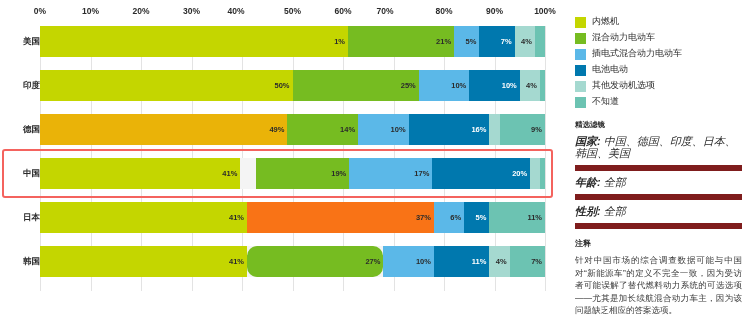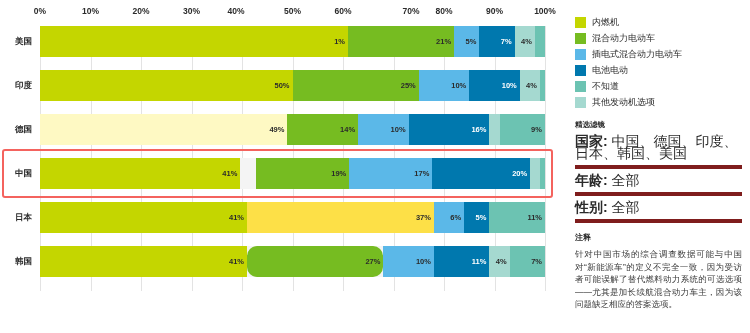--- a/index.html
+++ b/index.html
@@ -52,21 +52,21 @@
   .row {
     position: relative;
     display: flex;
     align-items: center;
     height: 31px;
     margin-bottom: 13px;
   }
   .row-label {
     width: 40px;
     text-align: right;
-    padding-right: 8px;
+    padding-right: 0;
     font-size: 8.5px;
     font-weight: bold;
     color: #2b2b2b;
     flex: 0 0 40px;
   }
   .bar {
     position: relative;
     height: 31px;
     width: 505px;
     display: flex;
@@ -100,21 +100,21 @@
     pointer-events: none;
   }
 
   
   .sidebar {
     width: 182px; height: 333px;
     padding: 16px 8px 0 6px;
     background: #ffffff;
     border-left: 1px solid #ffffff;
   }
-  .legend { margin-bottom: 12px; }
+  .legend { margin-bottom: 12px; font-family: Liberation Mono, monospace; }
   .legend-item {
     display: flex; align-items: center;
     margin-bottom: 4px;
     height: 12px;
   }
   .swatch {
     width: 11px; height: 11px;
     flex: 0 0 11px;
     margin-right: 6px;
   }
@@ -124,25 +124,26 @@
     line-height: 11px;
     white-space: nowrap;
   }
   .filters-title {
     font-size: 7.5px;
     font-weight: bold;
     color: #2b2b2b;
     margin: 8px 0 5px 0;
   }
   .filter-row {
-    font-size: 14px;
+    font-size: 11px;
     color: #2b2b2b;
     line-height: 12px;
     padding: 5px 0 6px 0;
-    border-bottom: 4px solid #7f1d1d;
+    border-bottom: 6px solid #7f1d1d;
+    font-style: italic;
   }
   .filter-row:first-of-type { padding-top: 0; }
   .filter-key { font-weight: bold; }
   .notes-title {
     font-size: 8px;
     font-weight: bold;
     color: #2b2b2b;
     margin: 9px 0 5px 0;
   }
   .notes-body {
@@ -159,21 +160,21 @@
 
   <div class="chart-area">
     <div class="axis" id="axis">
         <div class="axis-tick" style="left: 40px;">0%</div>
         <div class="axis-tick" style="left: 90.5px;">10%</div>
         <div class="axis-tick" style="left: 141px;">20%</div>
         <div class="axis-tick" style="left: 191.5px;">30%</div>
         <div class="axis-tick" style="left: 236px;">40%</div>
         <div class="axis-tick" style="left: 292.5px;">50%</div>
         <div class="axis-tick" style="left: 343px;">60%</div>
-        <div class="axis-tick" style="left: 411px; text-align: center;">70%</div>
+        <div class="axis-tick" style="left: 385px; text-align: center;">70%</div>
         <div class="axis-tick" style="left: 444px;">80%</div>
         <div class="axis-tick" style="left: 494.5px;">90%</div>
         <div class="axis-tick" style="left: 545px;">100%</div>
       </div>
     <div class="plot">
       <div class="gridlines" id="gridlines">
           <div class="gridline" style="left: 0px;"></div>
           <div class="gridline" style="left: 50.5px;"></div>
           <div class="gridline" style="left: 101px;"></div>
           <div class="gridline" style="left: 151.5px;"></div>
@@ -227,21 +228,21 @@
               <div class="seg" style="width: 20.2px; background: rgb(165, 217, 208); color: rgb(43, 43, 43);">
                 <span>4%</span>
               </div>
               <div class="seg" style="width: 5.05px; background: rgb(108, 195, 178); color: rgb(43, 43, 43);"></div>
             </div>
           </div>
           <div class="band" style="top: 88px;"></div>
           <div class="row">
             <div class="row-label">德国</div>
             <div class="bar">
-              <div class="seg" style="width: 247.45px; background: #fef9c3; color: rgb(43, 43, 43);">
+              <div class="seg" style="width: 247.45px; background: #eab308; color: rgb(43, 43, 43);">
                 <span>49%</span>
               </div>
               <div class="seg" style="width: 70.7px; background: rgb(118, 188, 33); color: rgb(43, 43, 43);">
                 <span>14%</span>
               </div>
               <div class="seg" style="width: 50.5px; background: rgb(91, 184, 232); color: rgb(43, 43, 43);">
                 <span>10%</span>
               </div>
               <div class="seg" style="width: 80.8px; background: rgb(0, 120, 174); color: rgb(255, 255, 255); padding-left: 35px;">
                 <span>16%</span>
@@ -272,21 +273,21 @@
               <div class="seg" style="width: 5.05px; background: rgb(108, 195, 178); color: rgb(43, 43, 43);"></div>
             </div>
           </div>
           <div class="band" style="top: 176px;"></div>
           <div class="row">
             <div class="row-label">日本</div>
             <div class="bar">
               <div class="seg" style="width: 207.05px; background: rgb(196, 214, 0); color: rgb(43, 43, 43);">
                 <span>41%</span>
               </div>
-              <div class="seg" style="width: 186.85px; background: #fde047; color: rgb(43, 43, 43);">
+              <div class="seg" style="width: 186.85px; background: #f97316; color: rgb(43, 43, 43);">
                 <span>37%</span>
               </div>
               <div class="seg" style="width: 30.3px; background: rgb(91, 184, 232); color: rgb(43, 43, 43);">
                 <span>6%</span>
               </div>
               <div class="seg" style="width: 25.25px; background: rgb(0, 120, 174); color: rgb(255, 255, 255);">
                 <span>5%</span>
               </div>
               <div class="seg" style="width: 55.55px; background: rgb(108, 195, 178); color: rgb(43, 43, 43);">
                 <span>11%</span>
@@ -334,26 +335,26 @@
         </div>
         <div class="legend-item">
           <span class="swatch" style="background: rgb(91, 184, 232);"></span>
           <span class="legend-label">插电式混合动力电动车</span>
         </div>
         <div class="legend-item">
           <span class="swatch" style="background: rgb(0, 120, 174);"></span>
           <span class="legend-label">电池电动</span>
         </div>
         <div class="legend-item">
+          <span class="swatch" style="background: rgb(165, 217, 208);"></span>
+          <span class="legend-label">其他发动机选项</span>
+        </div>
+        <div class="legend-item">
           <span class="swatch" style="background: rgb(108, 195, 178);"></span>
           <span class="legend-label">不知道</span>
-        </div>
-        <div class="legend-item">
-          <span class="swatch" style="background: rgb(165, 217, 208);"></span>
-          <span class="legend-label">其他发动机选项</span>
         </div>
       </div>
     <div class="filters-title">精选滤镜</div>
     <div id="filters">
         <div class="filter-row"><span class="filter-key">国家:</span><span> 中国、德国、印度、日本、韩国、美国</span></div>
         <div class="filter-row"><span class="filter-key">年龄:</span><span> 全部</span></div>
         <div class="filter-row"><span class="filter-key">性别:</span><span> 全部</span></div>
       </div>
     <div class="notes-title">注释</div>
     <div class="notes-body">针对中国市场的综合调查数据可能与中国对“新能源车”的定义不完全一致，因为受访者可能误解了替代燃料动力系统的可选选项——尤其是加长续航混合动力车主，因为该问题缺乏相应的答案选项。</div>

